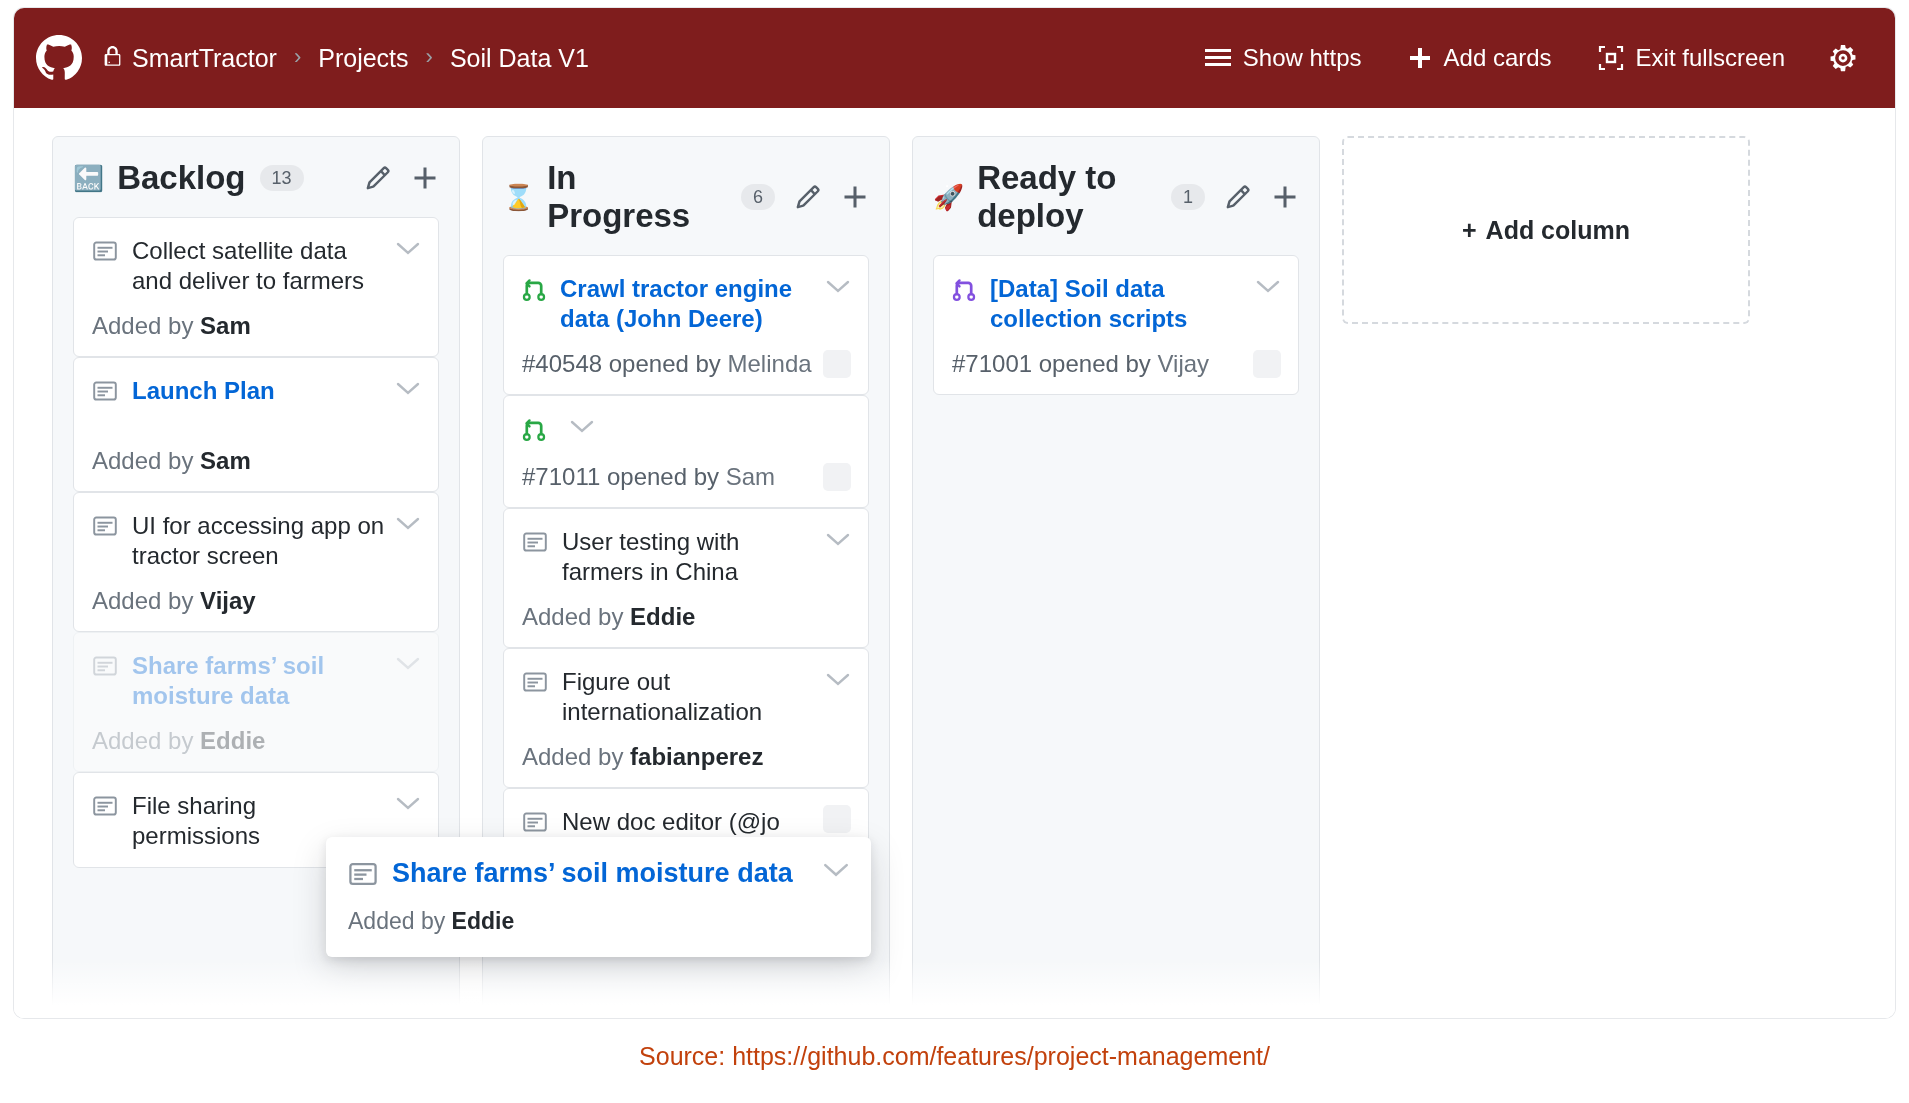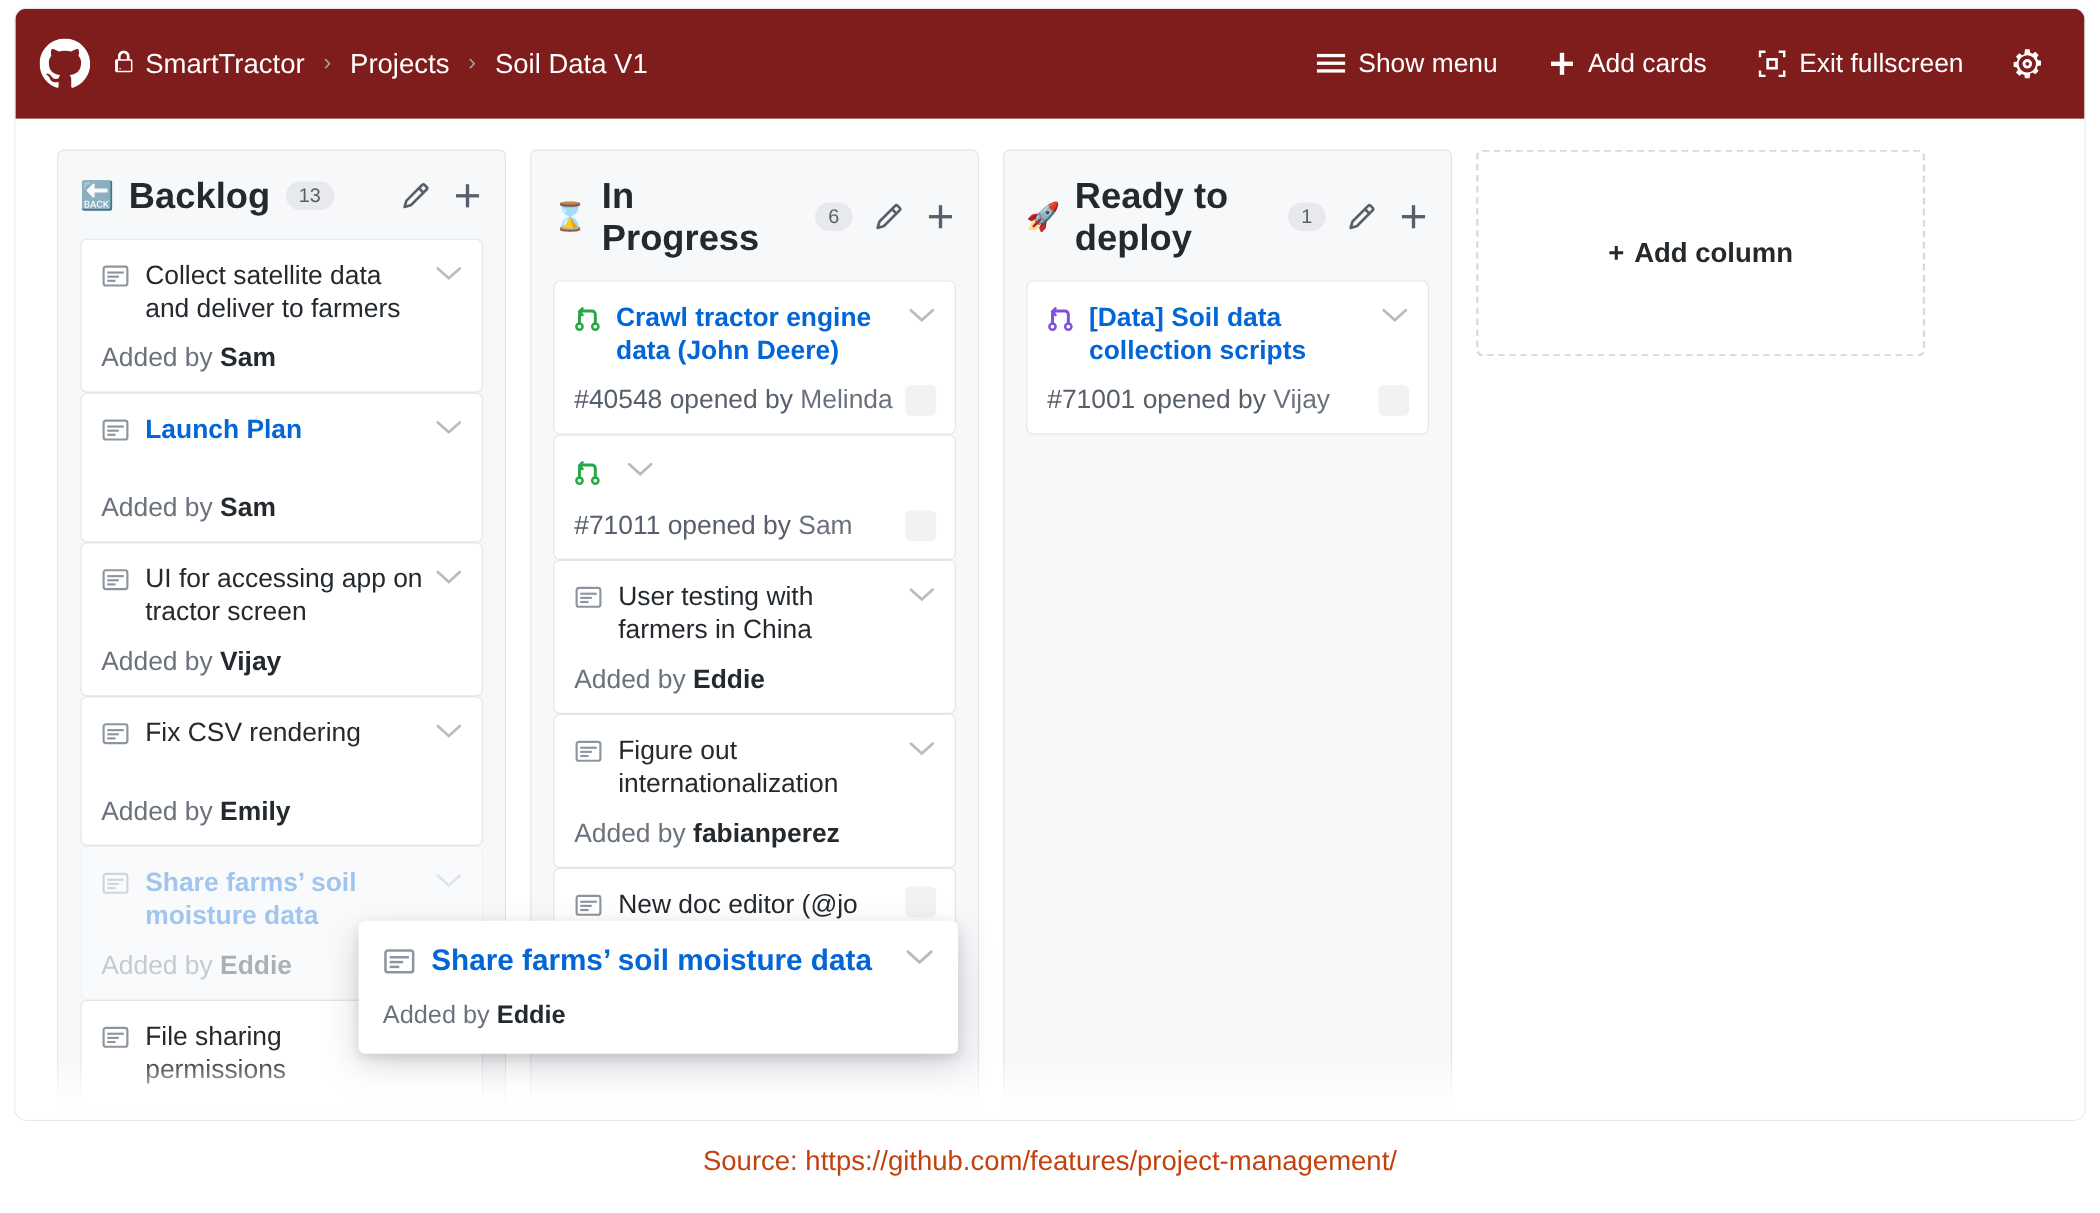--- a/index.html
+++ b/index.html
@@ -289,21 +289,21 @@
     <div id="topbar-spacer"></div>
 
     <div class="top-action">
       <span class="ta-icon">
         <svg width="26" height="20" viewBox="0 0 26 20" aria-hidden="true">
           <rect x="0" y="1" width="26" height="3" fill="#ffffff"></rect>
           <rect x="0" y="8" width="26" height="3" fill="#ffffff"></rect>
           <rect x="0" y="15" width="26" height="3" fill="#ffffff"></rect>
         </svg>
       </span>
-      <span>Show menu</span>
+      <span>Show https</span>
     </div>
 
     <div class="top-action">
       <span class="ta-icon">
         <svg width="24" height="24" viewBox="0 0 24 24" aria-hidden="true">
           <rect x="10" y="2" width="4" height="20" fill="#ffffff"></rect>
           <rect x="2" y="10" width="20" height="4" fill="#ffffff"></rect>
         </svg>
       </span>
       <span>Add cards</span>
@@ -418,42 +418,20 @@
                 <path d="M2 2l10 9 10-9" fill="none" stroke="#b6bcc3" stroke-width="2.4" stroke-linecap="round"></path>
               </svg>
             </span>
           </div>
           <div class="card-meta">
             <span>Added by</span>
             <b>Vijay</b>
           </div>
         </div>
 
-        <div class="card">
-          <div class="card-top">
-            <span class="card-icon">
-              <svg width="26" height="24" viewBox="0 0 16 16" aria-hidden="true">
-                <rect x="0.8" y="2.3" width="14.4" height="11.4" rx="1.4" fill="none" stroke="#8c959f" stroke-width="1.3"></rect>
-                <rect x="3" y="5.2" width="10" height="1.3" fill="#8c959f"></rect>
-                <rect x="3" y="7.7" width="7" height="1.3" fill="#8c959f"></rect>
-                <rect x="3" y="10.2" width="5" height="1.3" fill="#8c959f"></rect>
-              </svg>
-            </span>
-            <span class="card-title">Fix CSV rendering</span>
-            <span class="card-chevron">
-              <svg width="24" height="14" viewBox="0 0 24 14" aria-hidden="true">
-                <path d="M2 2l10 9 10-9" fill="none" stroke="#b6bcc3" stroke-width="2.4" stroke-linecap="round"></path>
-              </svg>
-            </span>
-          </div>
-          <div class="card-meta" style="margin-top:40px">
-            <span>Added by</span>
-            <b>Emily</b>
-          </div>
-        </div>
 
         <div class="card ghost">
           <div class="card-top">
             <span class="card-icon">
               <svg width="26" height="24" viewBox="0 0 16 16" aria-hidden="true">
                 <rect x="0.8" y="2.3" width="14.4" height="11.4" rx="1.4" fill="none" stroke="#8c959f" stroke-width="1.3"></rect>
                 <rect x="3" y="5.2" width="10" height="1.3" fill="#8c959f"></rect>
                 <rect x="3" y="7.7" width="7" height="1.3" fill="#8c959f"></rect>
                 <rect x="3" y="10.2" width="5" height="1.3" fill="#8c959f"></rect>
               </svg>

